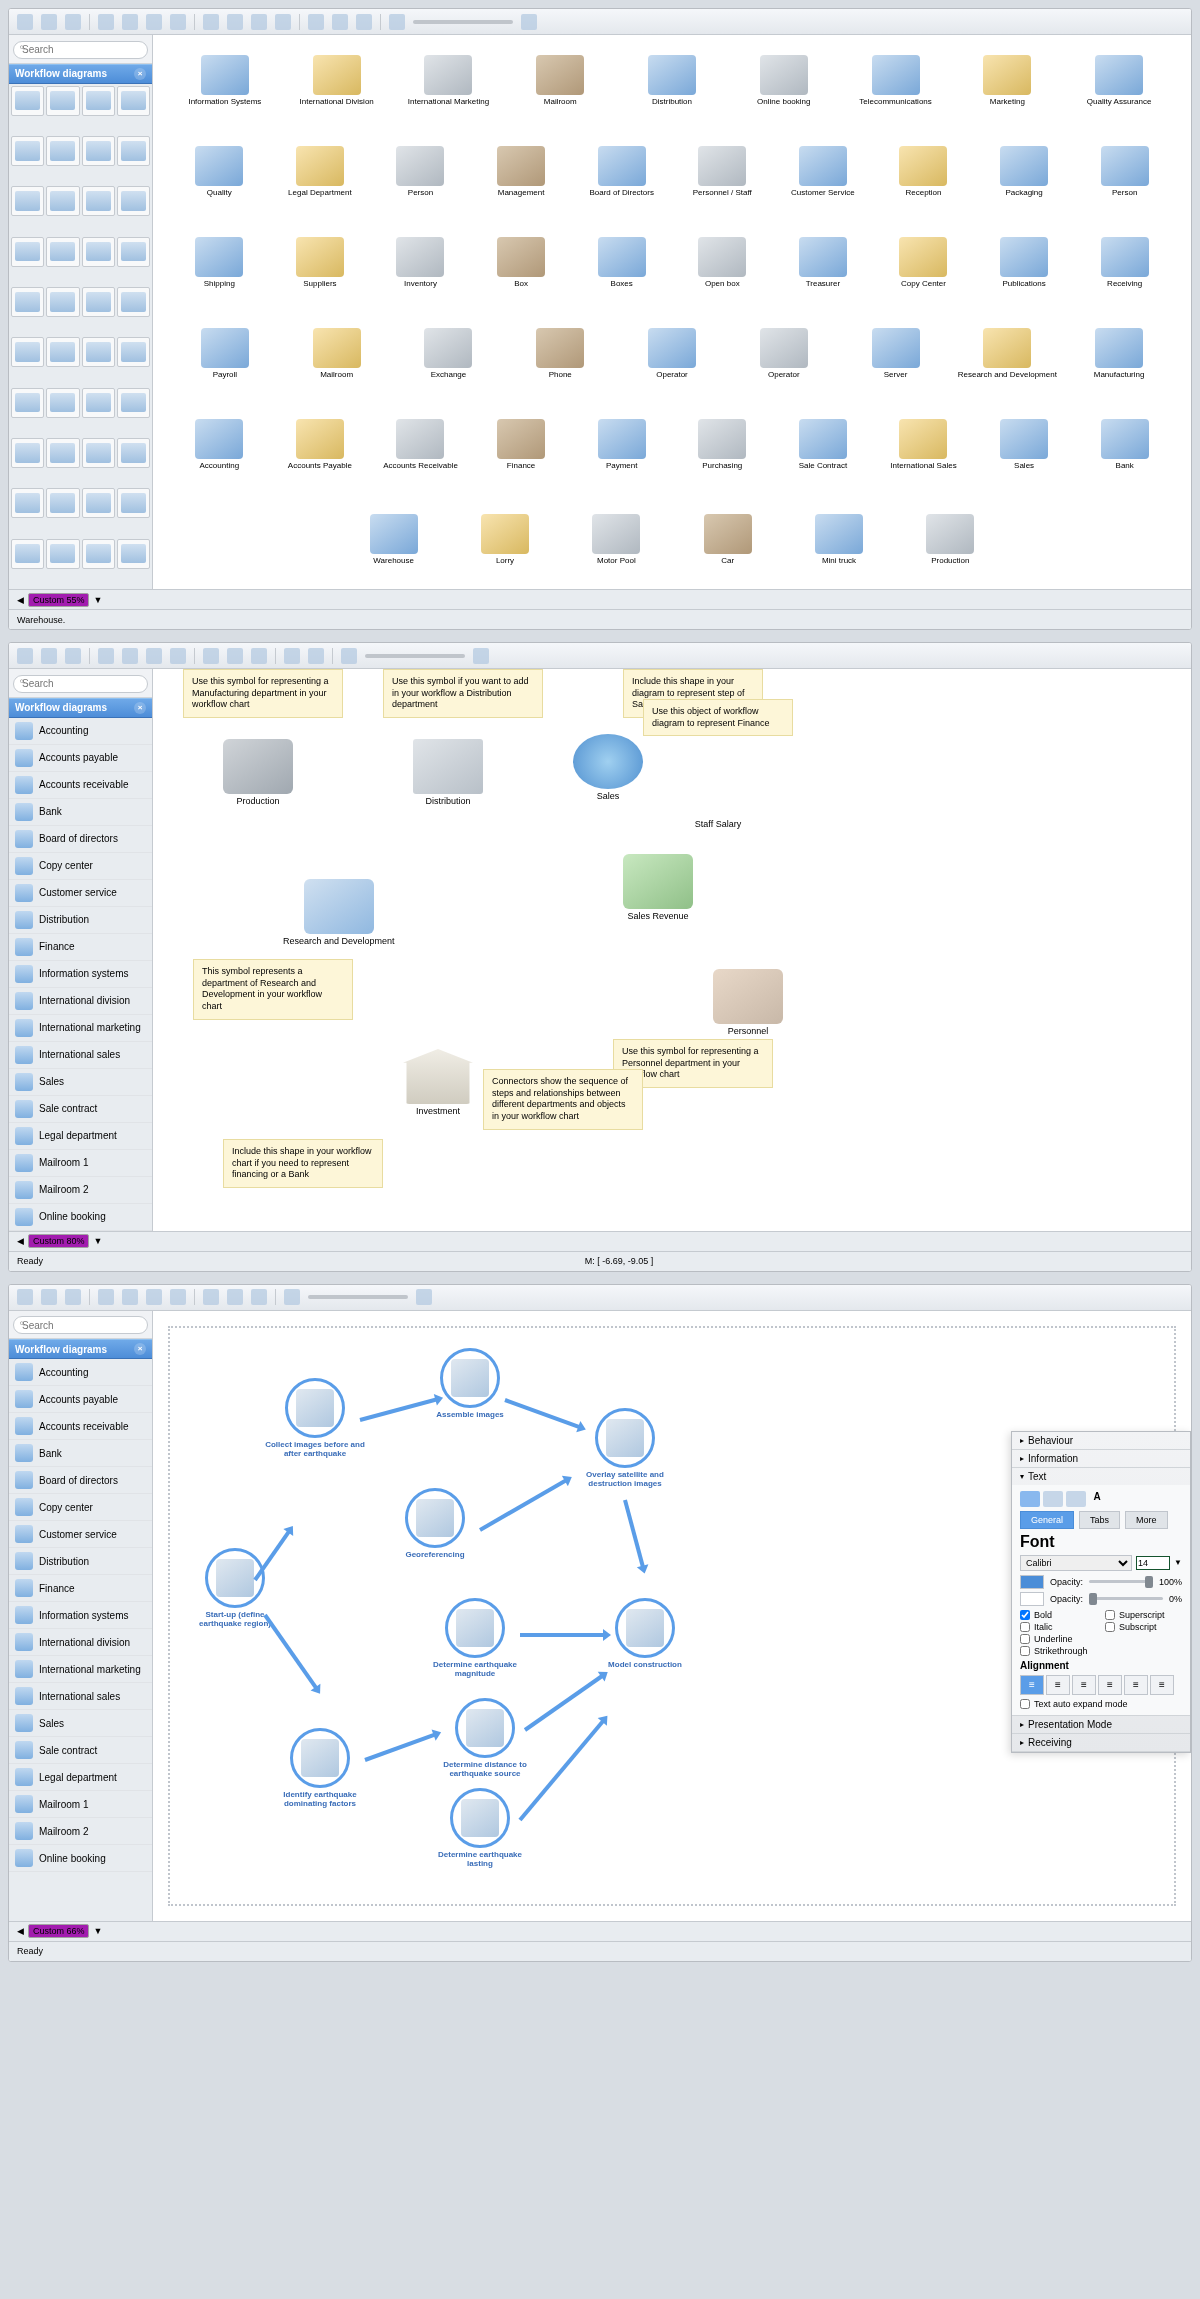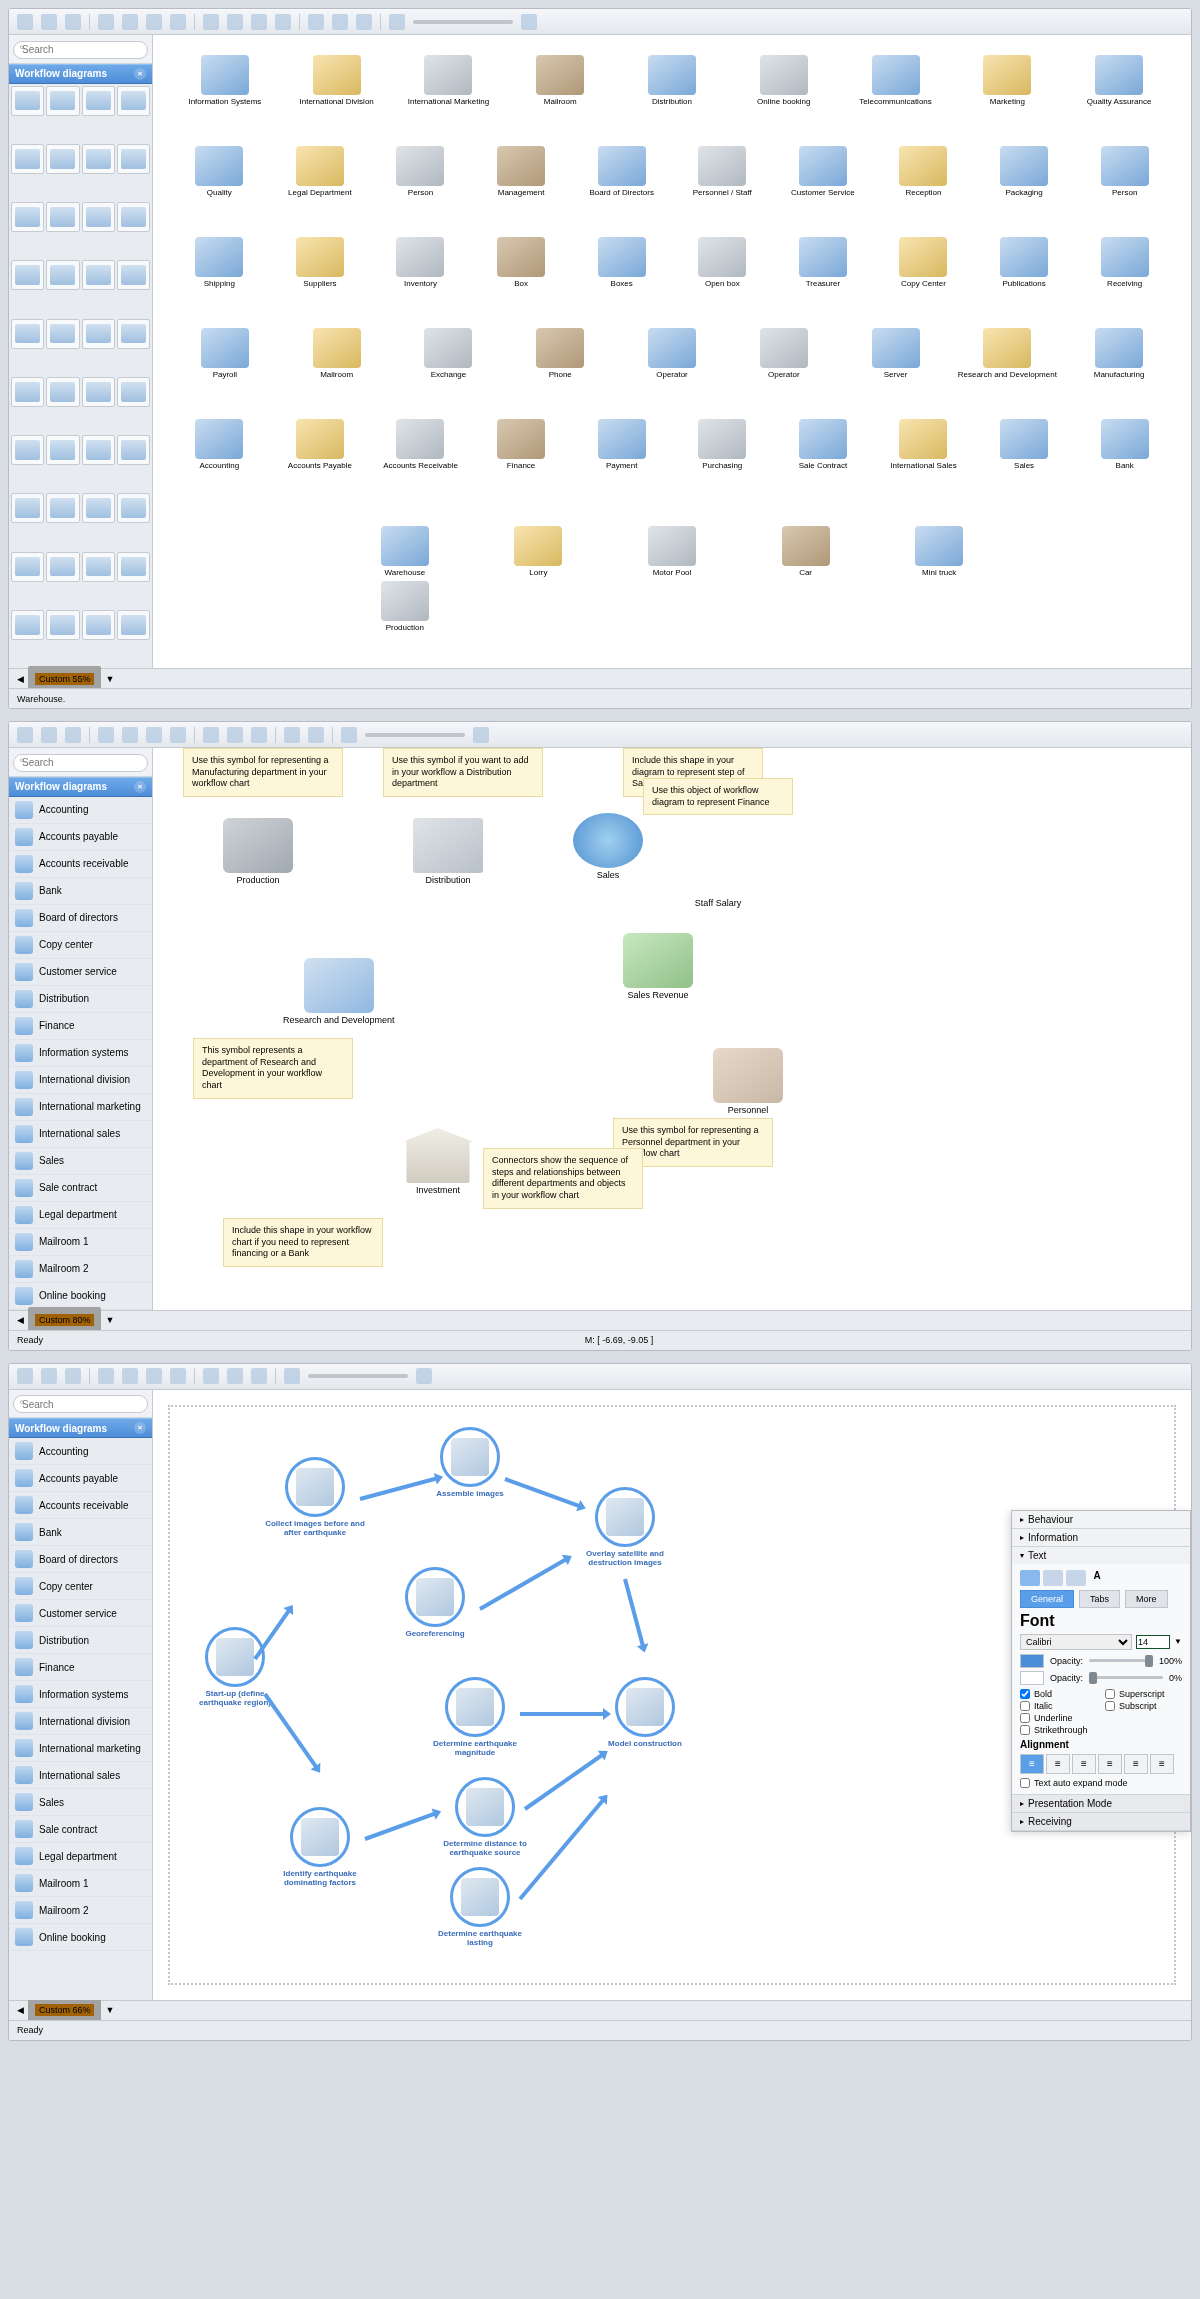--- a/index.html
+++ b/index.html
@@ -19,29 +19,29 @@
 .panel-hdr .x{width:12px;height:12px;background:#fff3;border-radius:50%;font-size:8px;text-align:center;line-height:12px}
 .thumbs{display:grid;grid-template-columns:repeat(4,1fr);gap:2px;padding:2px;overflow-y:auto;flex:1}
 .thumb{height:30px;border:1px solid #c5cad0;background:#f8f9fa;border-radius:2px;display:flex;align-items:center;justify-content:center}
 .thumb-inner{width:80%;height:70%;background:linear-gradient(#d0e0f0,#a0c0e0);border-radius:2px}
 .side-list{overflow-y:auto;flex:1}
 .side-item{display:flex;align-items:center;gap:6px;padding:4px 6px;font-size:10px;border-bottom:1px solid #e0e3e7;cursor:pointer}
 .side-ico{width:18px;height:18px;background:linear-gradient(#c0d8f0,#80b0e0);border-radius:3px;flex-shrink:0}
 .canvas{flex:1;background:#fff;overflow:auto;position:relative}
 .icon-grid{display:grid;grid-template-columns:repeat(10,1fr);gap:4px 8px;padding:20px}
 .icon-grid.g9{grid-template-columns:repeat(9,1fr)}
-.icon-grid.g7{grid-template-columns:repeat(5,1fr);max-width:700px;margin:16px auto}
+.icon-grid.g7{grid-template-columns:repeat(6,1fr);max-width:700px;margin:4px auto}
 .ico-cell{text-align:center;font-size:8px;display:flex;flex-direction:column;align-items:center;gap:2px}
 .ico-img{width:48px;height:40px;background:linear-gradient(145deg,#c8dcf0,#7aa8d8);border-radius:4px}
 .ico-img.gold{background:linear-gradient(145deg,#f8e4b0,#d8b860)}
 .ico-img.gray{background:linear-gradient(145deg,#e0e4e8,#b0b8c0)}
 .ico-img.bn{background:linear-gradient(145deg,#d8c8b0,#b09878)}
 .status{background:#e8ecf0;border-top:1px solid #c5cad0;font-size:9px;padding:3px 8px;height:20px;display:flex;align-items:center;gap:12px}
 .zoom-box{display:flex;gap:4px;align-items:center;font-size:9px}
-.zoom-box .val{border:7px solid #a3a3a3;padding:1px 4px;background:#a16207;border-radius:2px}
+.zoom-box .val{border:1px solid #a3a3a3;padding:1px 4px;background:#a21caf;border-radius:2px}
 .wf-canvas{padding:30px;position:relative;height:560px}
 .note{position:absolute;background:#fdf6d8;border:1px solid #e8dca0;font-size:9px;padding:6px 8px;max-width:160px;line-height:1.3}
 .wf-node{position:absolute;text-align:center;font-size:9px}
 .wf-shape{width:70px;height:55px;background:linear-gradient(145deg,#d0e0f0,#90b8e0);border-radius:6px;margin:0 auto 2px}
 .wf-shape.fact{background:linear-gradient(145deg,#d0d4d8,#a0a8b0)}
 .wf-shape.truck{background:linear-gradient(145deg,#e0e4e8,#b8c0c8);border-radius:3px}
 .wf-shape.globe{background:radial-gradient(circle,#a0d0f0,#5090d0);border-radius:50%}
 .wf-shape.bank{background:linear-gradient(#f0ede5,#d0ccc0);clip-path:polygon(50% 0,100% 25%,95% 25%,95% 100%,5% 100%,5% 25%,0 25%)}
 .wf-shape.cash{background:linear-gradient(145deg,#c8e8c0,#90c088)}
 .wf-shape.ppl{background:linear-gradient(145deg,#e8d8c8,#c8b8a8)}

